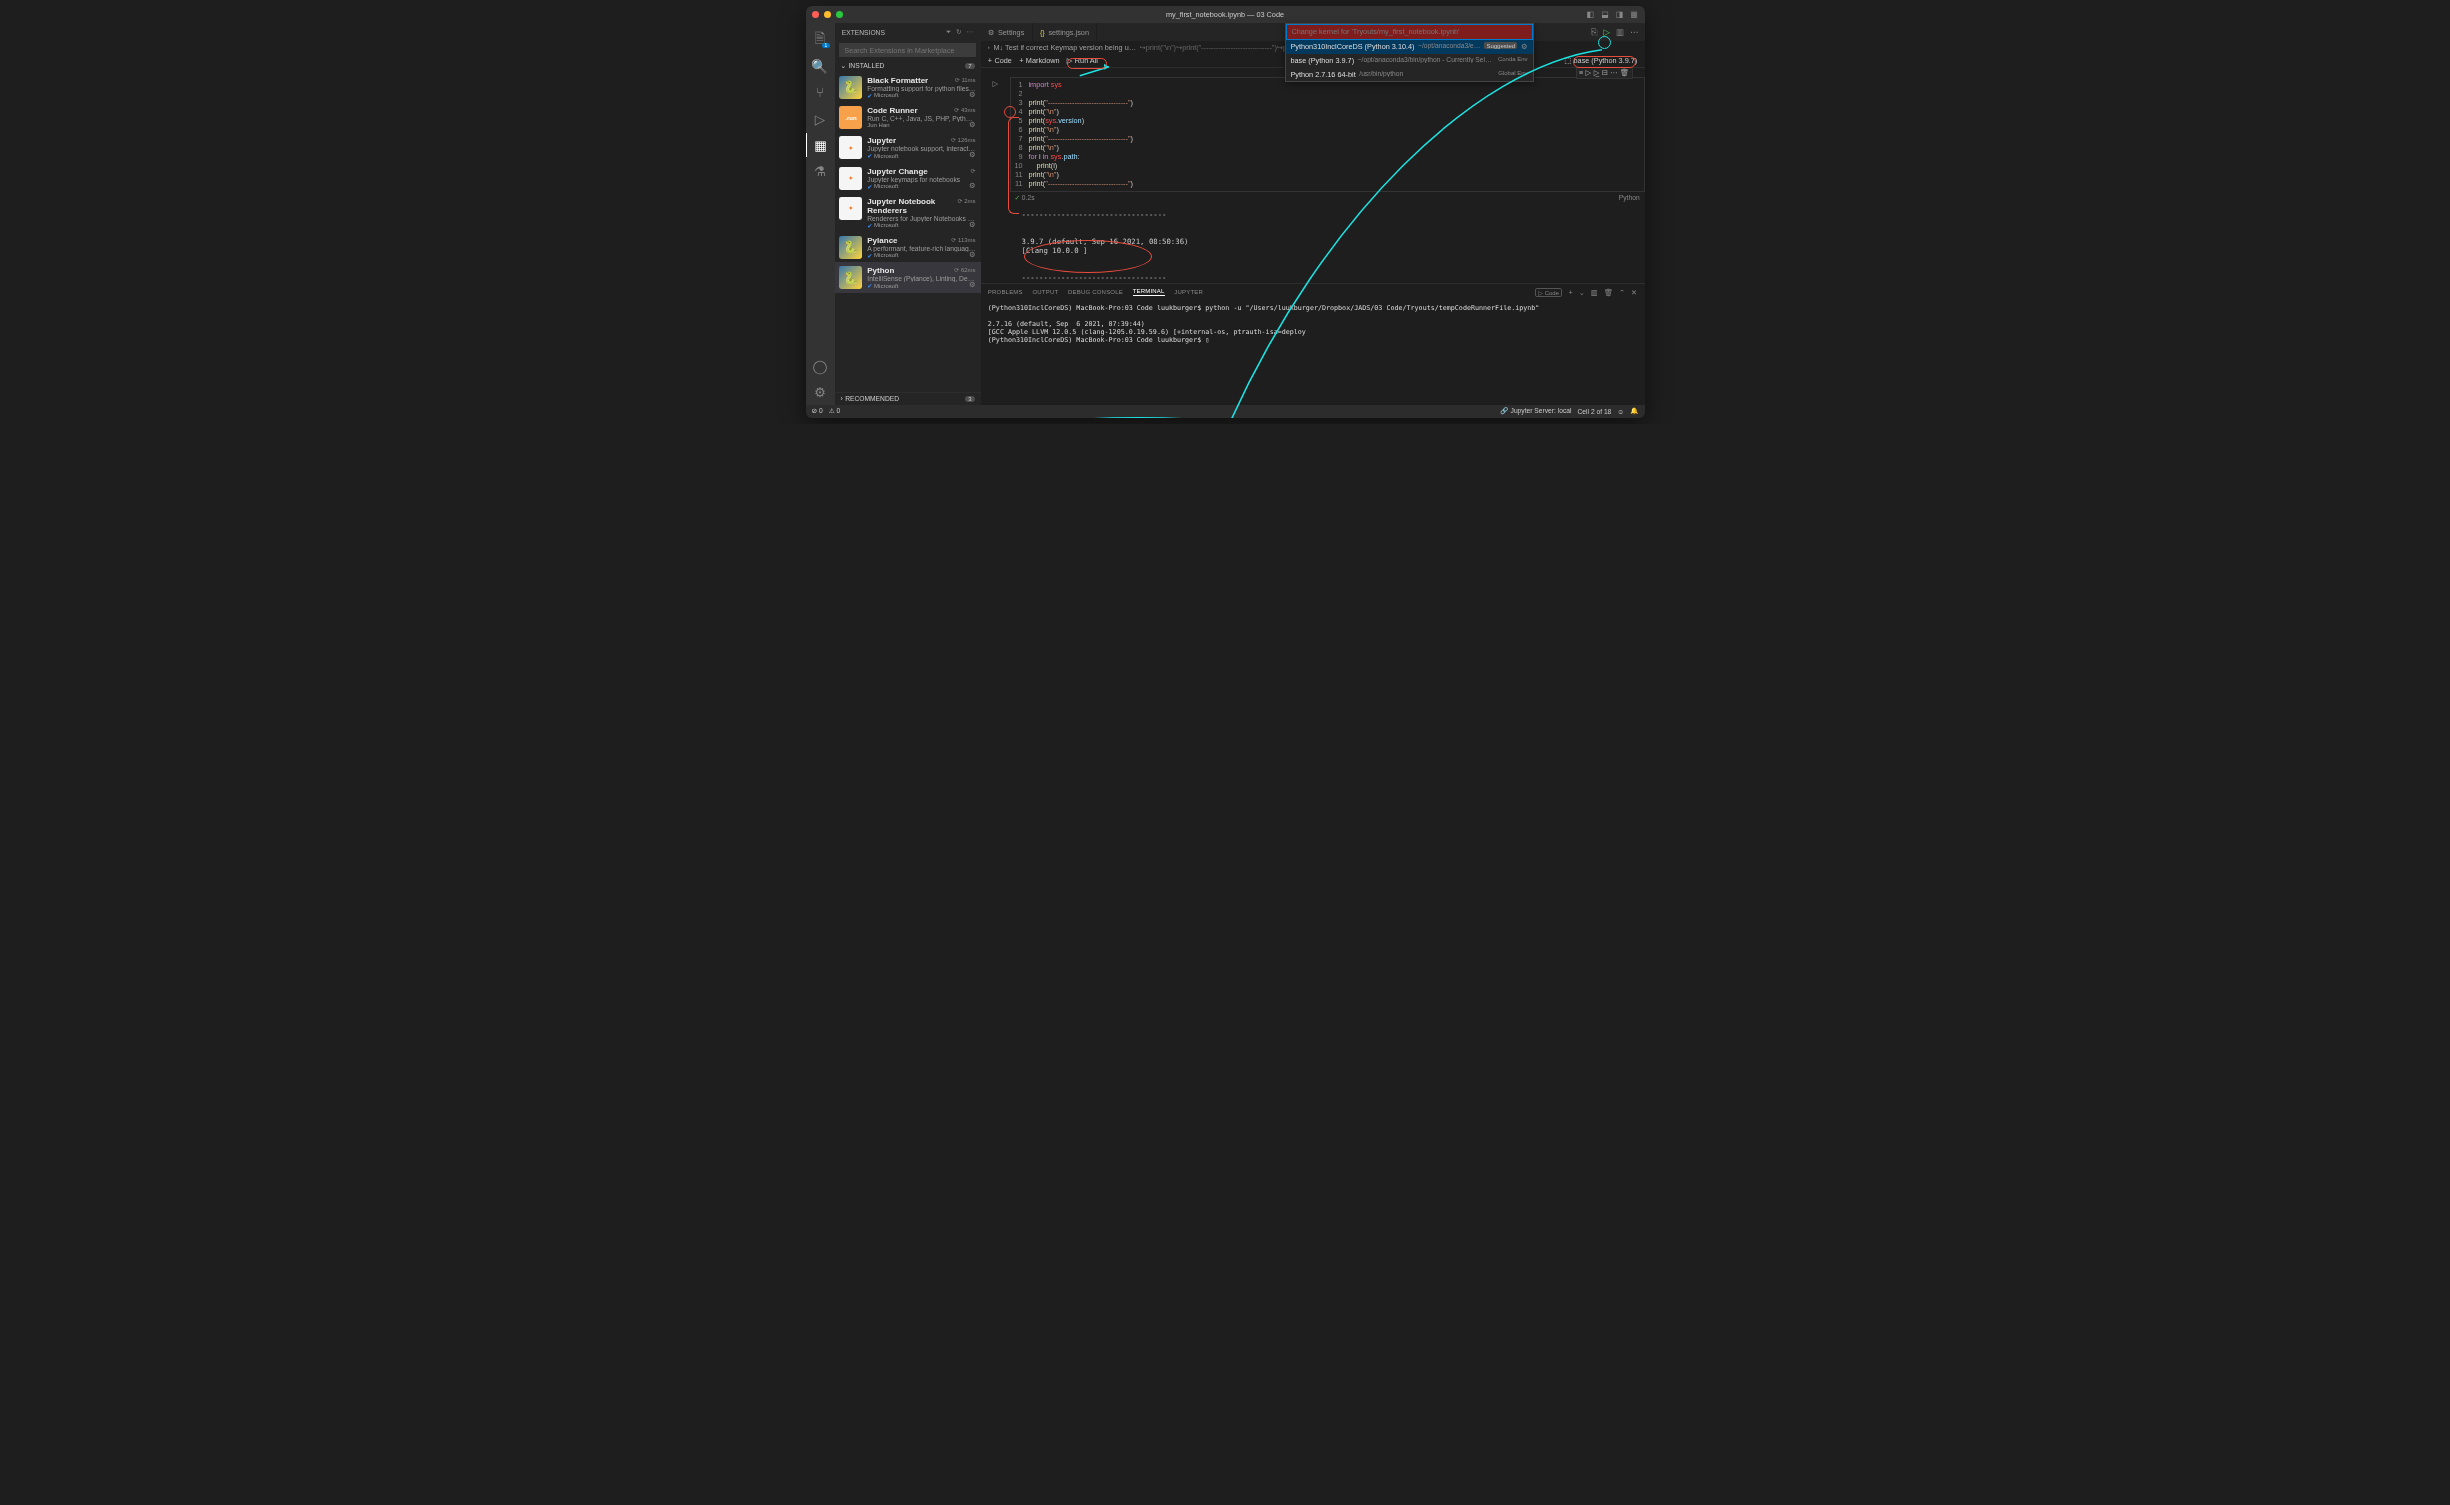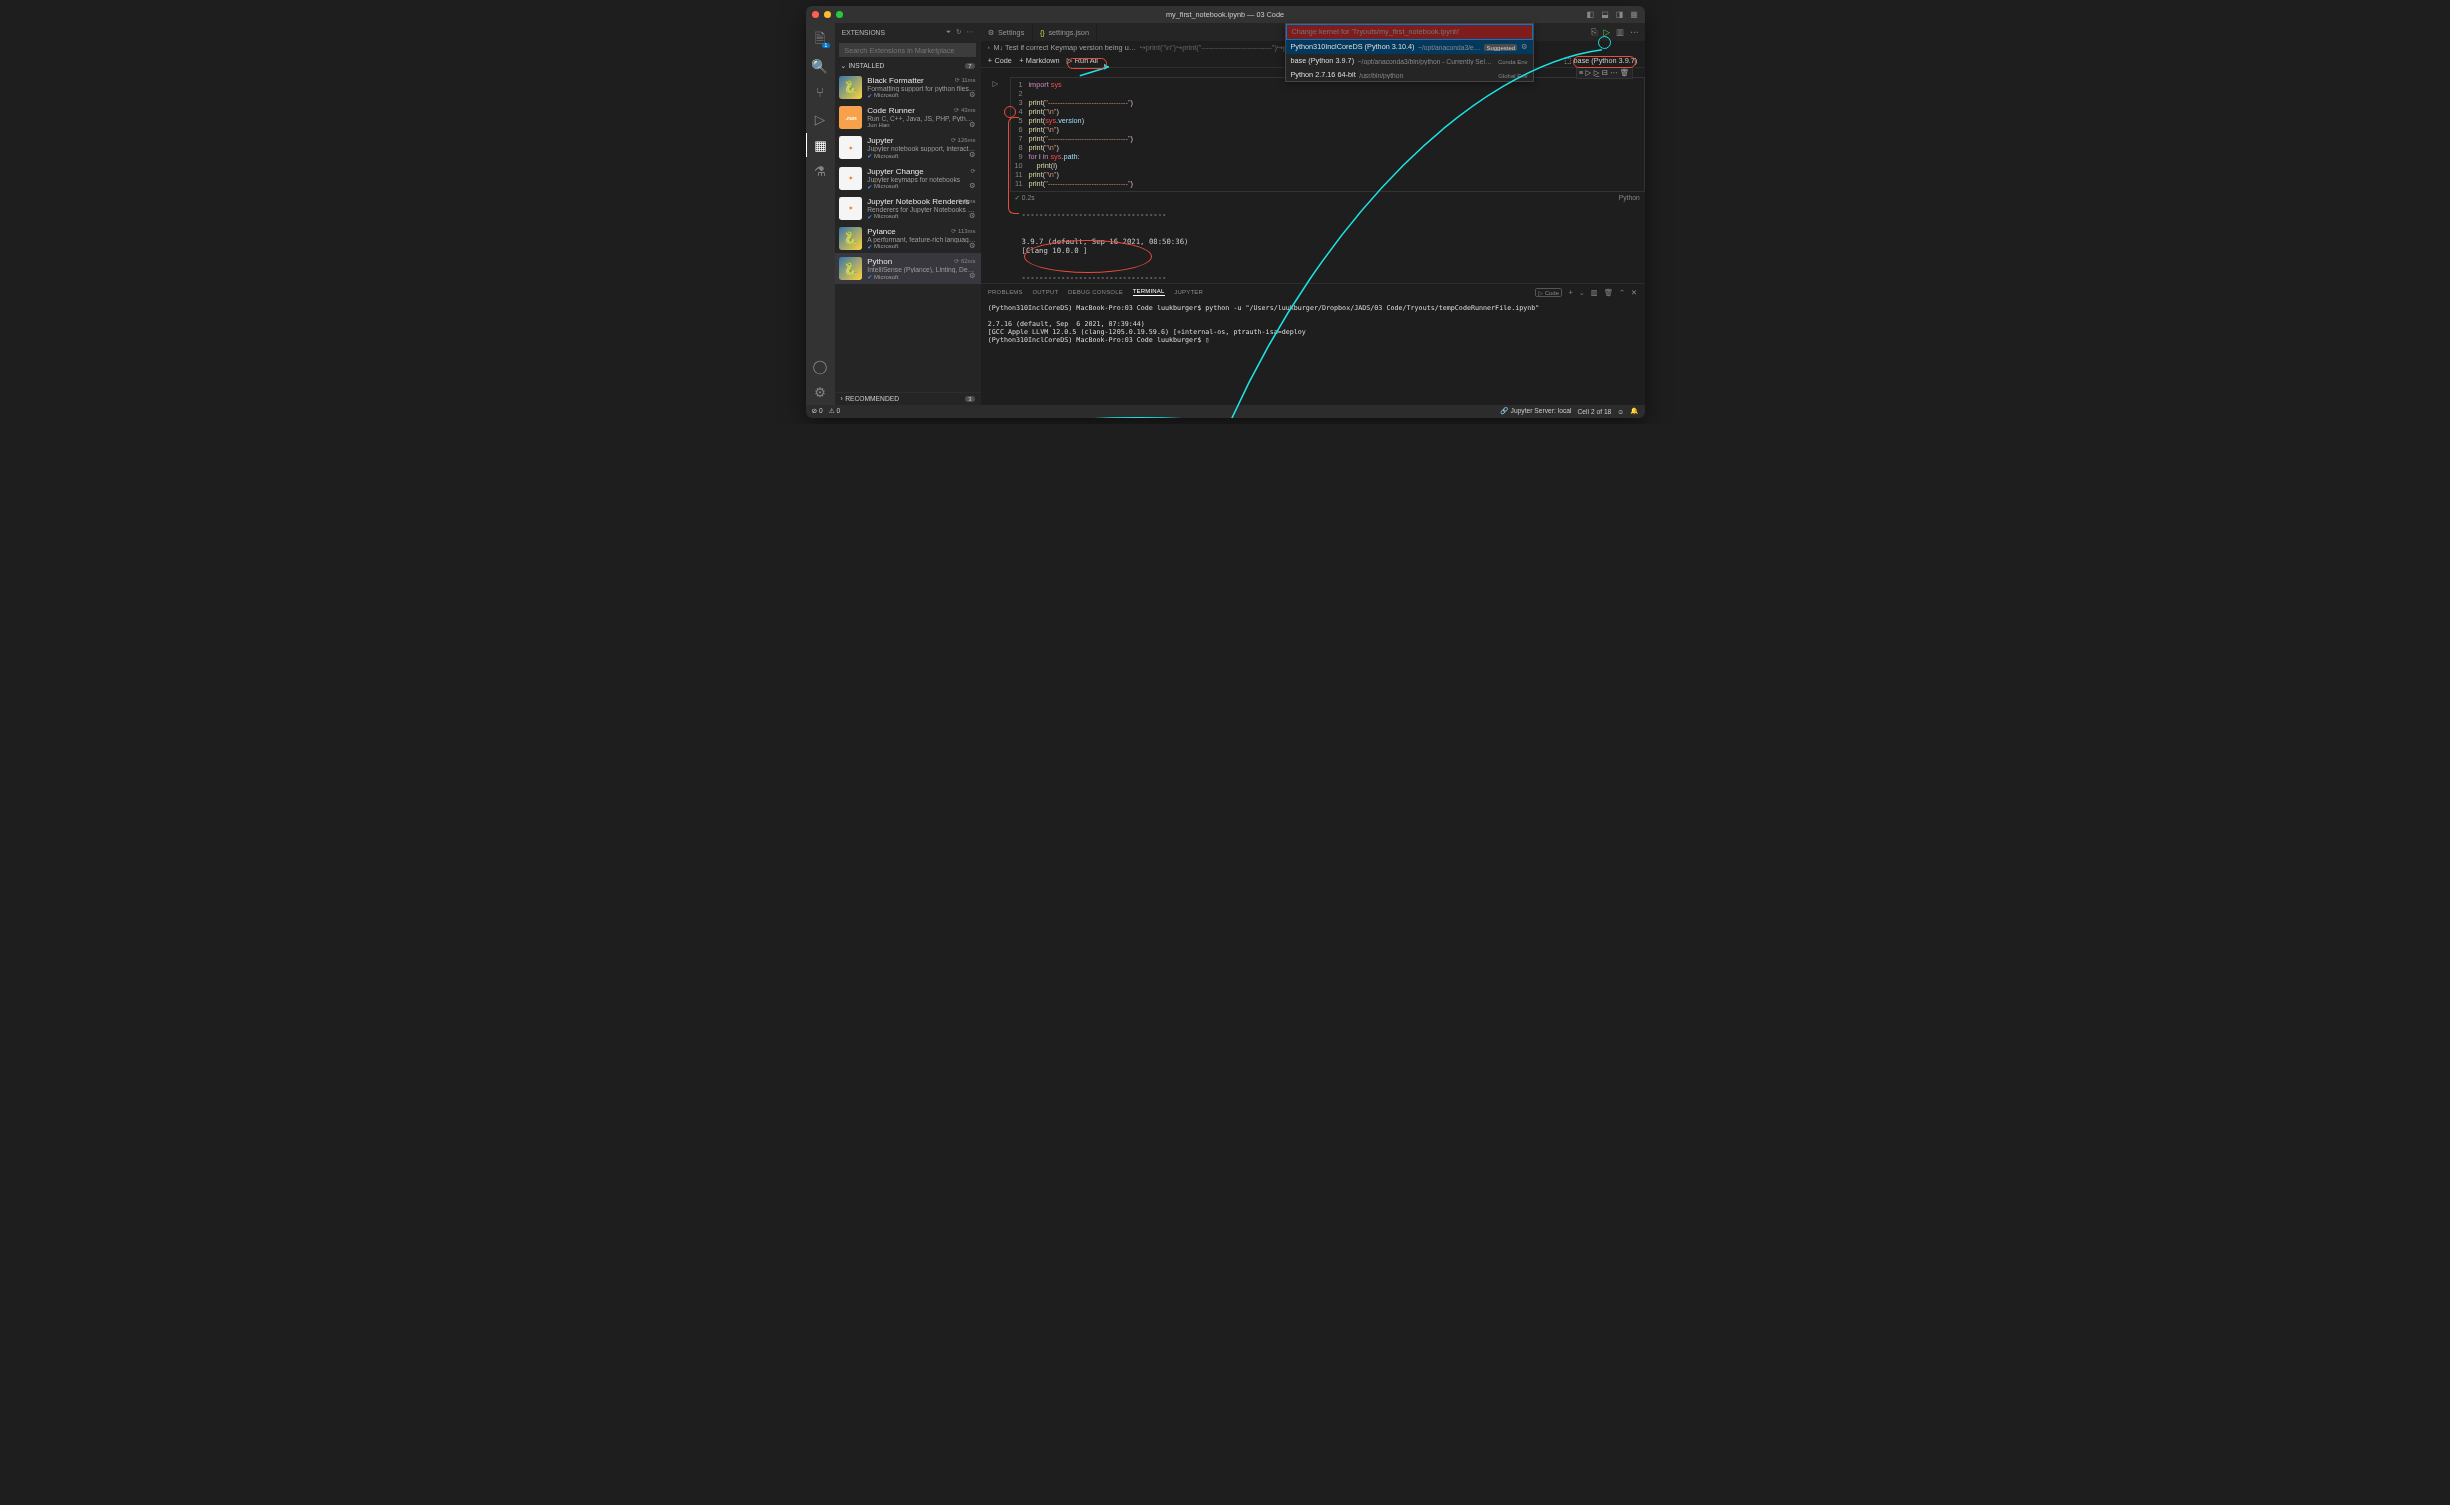--- a/index.html
+++ b/index.html
@@ -33,39 +33,39 @@
   .sb-section { padding: 2.4px 6px; display: flex; align-items: center; justify-content: space-between; color: #ccc; font-size: 6.7px; cursor: pointer; }
   .sb-section-left { display: flex; align-items: center; gap: 2.4px; }
   .ext-list { overflow-y: auto; flex: 1; }
   .ext-item { display: flex; padding: 3.6px 4.9px; gap: 4.9px; position: relative; }
   .ext-item.active { background: #37373d; }
   .ext-icon { width: 23px; height: 23px; border-radius: 2.4px; background: #2b2b2b; display: flex; align-items: center; justify-content: center; font-size: 12px; color: #fff; flex-shrink: 0; }
   .ext-icon.python { background: linear-gradient(135deg,#3776ab,#ffd43b); }
   .ext-icon.run { background: #f7a24b; font-size: 6px; font-weight: bold; }
   .ext-icon.jup { background: #f5f5f5; color: #f37726; font-size: 5.5px; font-weight: bold; }
   .ext-info { flex: 1; overflow: hidden; }
-  .ext-name { font-size: 8px; color: #e7e7e7; font-weight: 400; }
+  .ext-name { font-size: 8px; color: #e7e7e7; font-weight: 700; }
   .ext-desc { font-size: 6.7px; color: #9d9d9d; white-space: nowrap; overflow: hidden; text-overflow: ellipsis; }
   .ext-pub { font-size: 6px; color: #9d9d9d; display: flex; align-items: center; gap: 1.8px; }
   .verified { color: #3794ff; }
   .ext-meta { position: absolute; right: 4.9px; top: 3.6px; font-size: 6px; color: #888; display: flex; align-items: center; gap: 1.8px; }
   .ext-gear { position: absolute; right: 4.9px; bottom: 3.6px; color: #888; font-size: 7.3px; }
   
   
   .editor-area { flex: 1; display: flex; flex-direction: column; background: #1e1e1e; min-width: 0; }
   .tabbar { height: 18px; background: #252526; display: flex; align-items: stretch; position: relative; }
   .tab { padding: 0 7.3px; display: flex; align-items: center; gap: 3.6px; color: #969696; font-size: 7.3px; cursor: pointer; border-right: 0.6px solid #1e1e1e; }
   .tab .tab-icon { font-size: 7.3px; }
   .tabbar-right { margin-left: auto; display: flex; align-items: center; gap: 3.6px; padding-right: 4.9px; color: #888; }
   .tabbar-right span { font-size: 8.5px; padding: 0 1.2px; }
   
   
   .kernel-picker { position: absolute; top: 0; left: 304px; width: 249px; background: #252526; border: 0.6px solid #454545; z-index: 100; box-shadow: 0 2.4px 7.3px rgba(0,0,0,.4); }
   .kp-input { width: 100%; background: #7f1d1d; border: 0.6px solid #007acc; color: #999; padding: 2.4px 4.9px; font-size: 7.3px; outline: none; }
-  .kp-item { display: flex; align-items: flex-end; padding: 2.4px 4.9px; font-size: 7.3px; cursor: pointer; }
+  .kp-item { display: flex; align-items: flex-start; padding: 2.4px 4.9px; font-size: 7.3px; cursor: pointer; }
   .kp-item.selected { background: #04395e; }
   .kp-name { color: #ddd; }
   .kp-path { color: #888; margin-left: 3.6px; flex: 1; white-space: nowrap; overflow: hidden; text-overflow: ellipsis; font-size: 6.7px; }
   .kp-badge { font-size: 6px; color: #888; margin-left: 3.6px; }
   .kp-badge.sug { background: #4d4d4d; padding: 0.6px 2.4px; border-radius: 1.8px; color: #ccc; }
   
   .outline-row { display: flex; align-items: center; padding: 1.8px 7.3px; color: #a0a0a0; font-size: 7.3px; gap: 3.6px; white-space: nowrap; overflow: hidden; }
   .outline-row .chev { font-size: 6px; }
   
   .nb-toolbar { display: flex; align-items: center; padding: 2.4px 7.3px; gap: 7.3px; color: #ccc; font-size: 7.3px; border-bottom: 0.6px solid #2d2d2d; }

